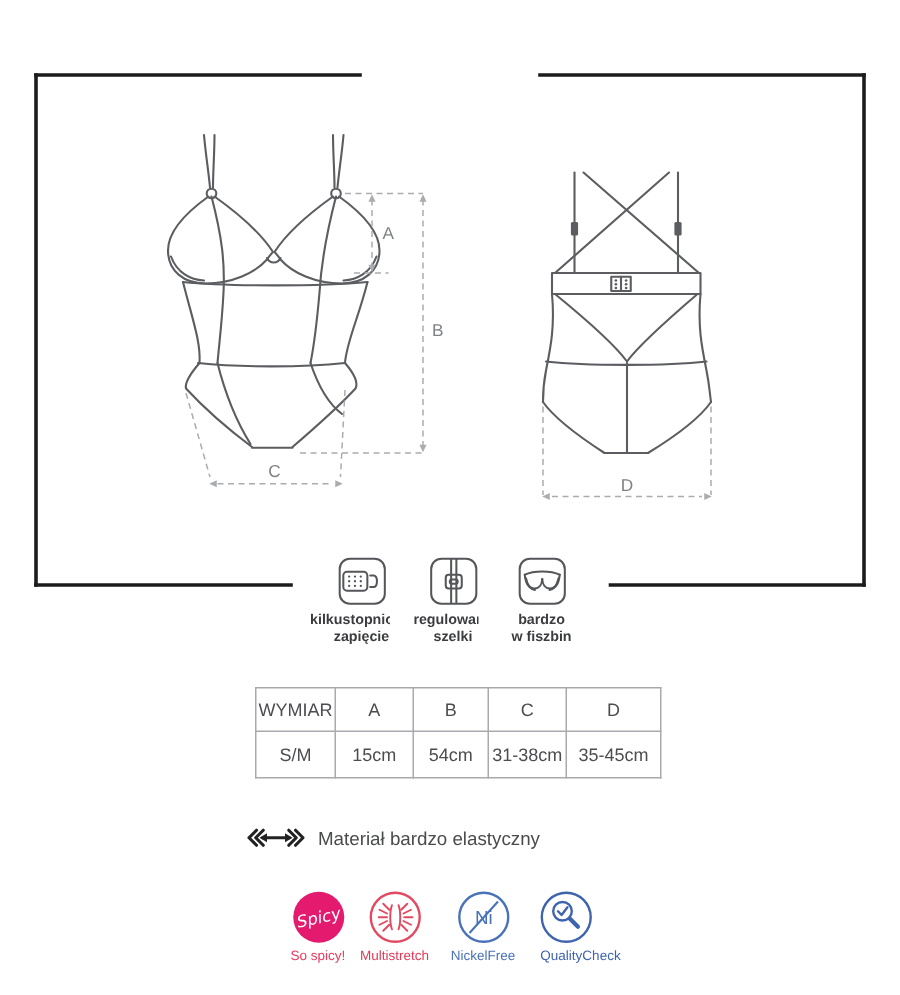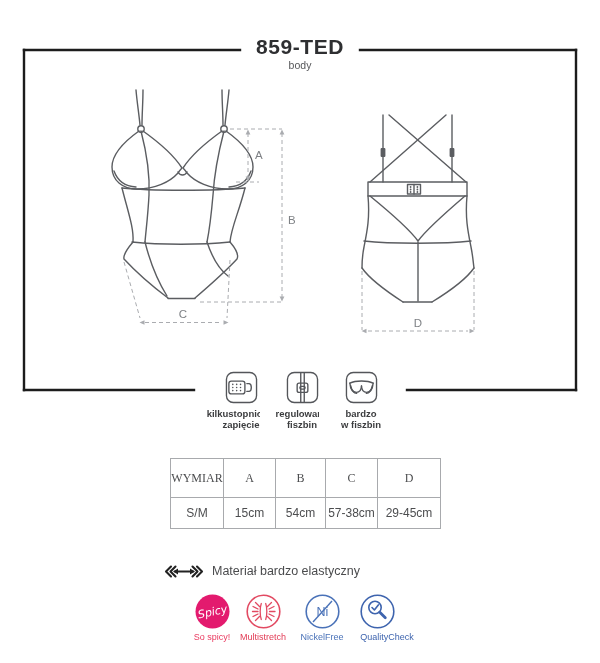--- a/index.html
+++ b/index.html
@@ -14,26 +14,26 @@
 
   
   .feat{position:absolute;top:371px;width:84px;text-align:center;background:#fff;}
   .feat-label{margin-top:5px;font-size:9.5px;font-weight:700;color:#3b3c3e;line-height:10.5px;}
 
   
   .size-table{position:absolute;left:170px;top:458px;border-collapse:collapse;
               font-size:12px;color:#4c4d4f;}
   .size-table th,.size-table td{border:1px solid #a8aaad;font-weight:400;
               text-align:center;vertical-align:middle;padding:0;}
-  .size-table thead tr{height:39px;font-family:Liberation Serif, serif;}
+  .size-table thead tr{height:29px;}
   .size-table tbody tr{height:31px;}
 
   
-  .material{position:absolute;left:163px;top:552px;display:flex;align-items:center;
-            gap:7px;color:#4a4b4d;font-size:12.5px;margin-top:12px;}
+  .material{position:absolute;left:163px;top:552px;display:flex;align-items:flex-start;
+            gap:7px;color:#4a4b4d;font-size:12.5px;}
 
   
   .badge{position:absolute;top:594px;width:90px;text-align:center;}
   .badge-label{margin-top:3px;font-size:9px;font-weight:400;}
   .badge-spicy  .badge-label{color:#ea3a60;}
   .badge-multi  .badge-label{color:#e23b55;}
   .badge-nickel .badge-label{color:#4a72b8;}
   .badge-qual   .badge-label{color:#3e64ae;margin-left:20px;}
 
   svg{display:block;margin:0 auto;}
@@ -140,24 +140,20 @@
       <path class="dim" d="M368,331 H468"></path>
       <polygon class="dimhead" points="361.5,331 366.5,328.7 366.5,333.3"></polygon>
       <polygon class="dimhead" points="474.5,331 469.5,328.7 469.5,333.3"></polygon>
       <text class="dimlabel" x="255" y="159">A</text>
       <text class="dimlabel" x="288" y="224">B</text>
       <text class="dimlabel" x="183" y="318" text-anchor="middle">C</text>
       <text class="dimlabel" x="418" y="327" text-anchor="middle">D</text>
     </g>
   </svg>
 
-  <div class="title-block">
-    <div class="title">859-TED</div>
-    <div class="subtitle">body</div>
-  </div>
 
   <div class="feat" style="left:199px;">
     <svg width="33" height="33" viewBox="0 0 34 34">
       <rect class="feat-stroke" x="1.5" y="1.5" width="31" height="31" rx="7"></rect>
       <rect class="feat-stroke" x="4" y="10.5" width="16.5" height="13" rx="2.5" stroke-width="1.2"></rect>
       <g fill="#54565a">
         <circle cx="8" cy="13.8" r="0.8"></circle>
           <circle cx="8" cy="17" r="0.8"></circle>
           <circle cx="8" cy="20.2" r="0.8"></circle>
         <circle cx="12" cy="13.8" r="0.8"></circle>
@@ -178,21 +174,21 @@
   <div class="feat" style="left:260px;">
     <svg width="33" height="33" viewBox="0 0 34 34">
       <rect class="feat-stroke" x="1.5" y="1.5" width="31" height="31" rx="7"></rect>
       <path class="feat-stroke" d="M15.2,2 V32" stroke-width="1.2"></path>
       <path class="feat-stroke" d="M18.8,2 V32" stroke-width="1.2"></path>
       <rect class="feat-stroke" x="11.5" y="12.5" width="11" height="9.5" rx="2" fill="#fff" stroke-width="1.2"></rect>
       <rect class="feat-stroke" x="14.3" y="15.8" width="5.4" height="2.9" rx="1.4" stroke-width="1.1"></rect>
     </svg>
     <div class="feat-label">
       <div>regulowane</div>
-      <div>fiszbin</div>
+      <div>szelki</div>
     </div>
   </div>
 
   <div class="feat" style="left:319px;">
     <svg width="33" height="33" viewBox="0 0 34 34">
       <rect class="feat-stroke" x="1.5" y="1.5" width="31" height="31" rx="7"></rect>
       <path class="feat-stroke" d="M5,12.5 C11,9.5 23,9.5 29,12.5" stroke-width="1.2"></path>
       <path class="feat-stroke" d="M5,12.5 C5.5,18.5 8,22 11.8,22 C14.8,22 16.8,19.5 17,15.5" stroke-width="1.2"></path>
       <path class="feat-stroke" d="M17,15.5 C17.2,19.5 19.2,22 22.2,22 C26,22 28.5,18.5 29,12.5" stroke-width="1.2"></path>
       <path class="feat-stroke" d="M5.8,15 C7,20 9.5,22.8 12,23" stroke-width="1.1"></path>
@@ -219,22 +215,22 @@
         <th>B</th>
         <th>C</th>
         <th>D</th>
       </tr>
     </thead>
     <tbody>
       <tr>
         <td>S/M</td>
         <td>15cm</td>
         <td>54cm</td>
-        <td>57-38cm</td>
-        <td>29-45cm</td>
+        <td>31-38cm</td>
+        <td>35-45cm</td>
       </tr>
     </tbody>
   </table>
 
   <div class="material">
     <svg width="42" height="13" viewBox="0 0 42 13">
       <g stroke="#222" stroke-width="2.1" fill="none" stroke-linecap="round" stroke-linejoin="round">
         <path d="M8,1.5 L3,6.5 L8,11.5"></path>
         <path d="M12.5,1.5 L7.5,6.5 L12.5,11.5"></path>
         <path d="M34,1.5 L39,6.5 L34,11.5"></path>

